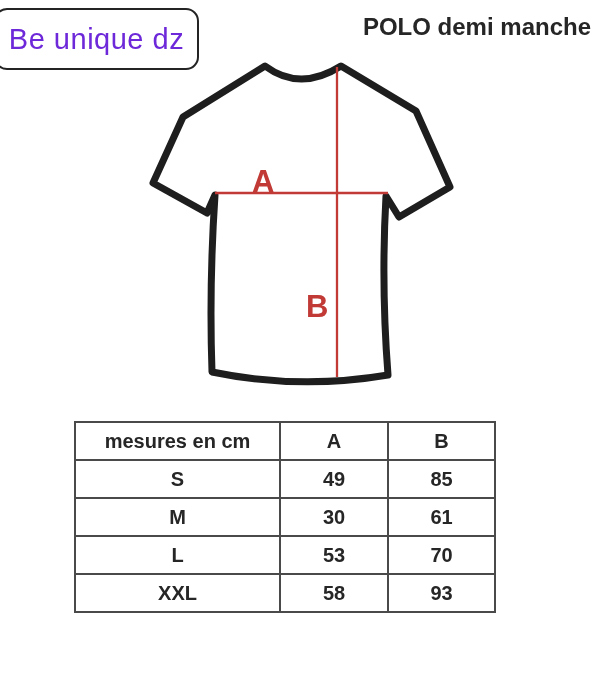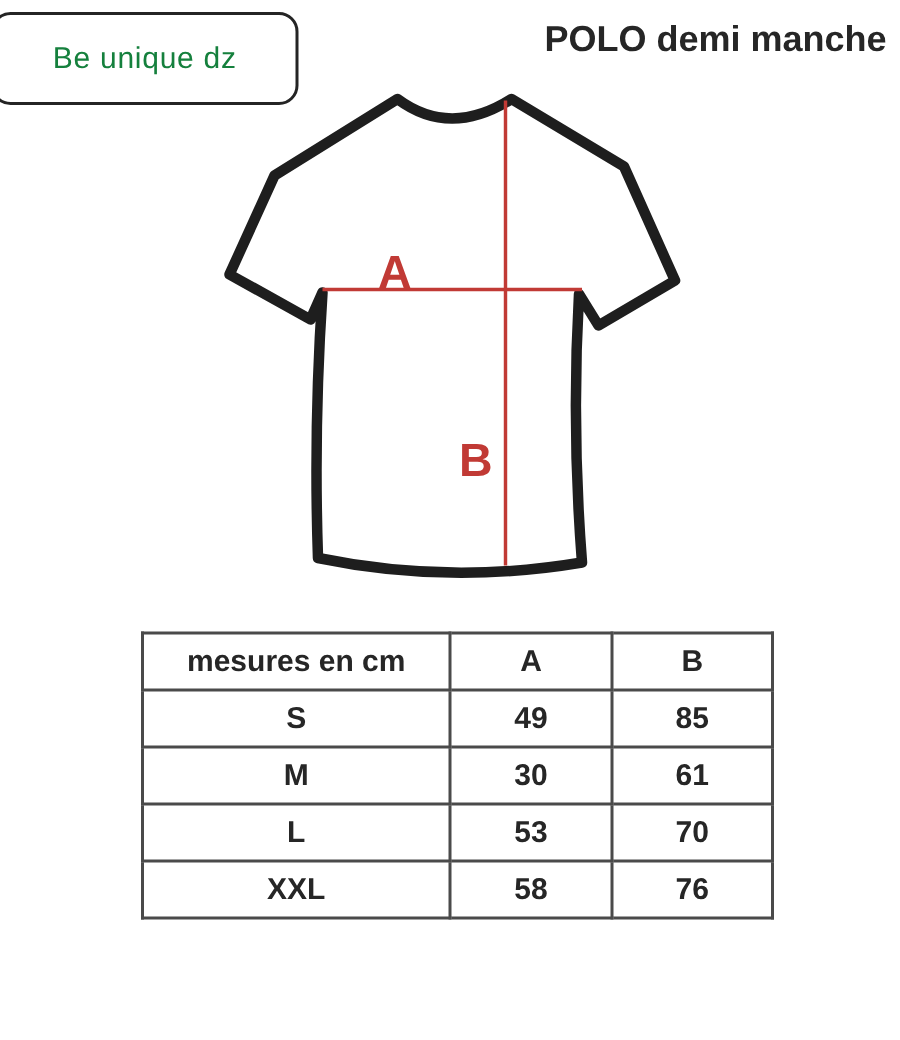--- a/index.html
+++ b/index.html
@@ -19,23 +19,23 @@
     height: 62px;
     border: 2.5px solid #242424;
     border-radius: 13px;
     background: #ffffff;
     display: flex;
     align-items: center;
     justify-content: center;
     box-sizing: border-box;
   }
   .brand-label {
-    font-size: 20px;
+    font-size: 29px;
     font-weight: 400;
-    color: #15803d;
+    color: #6d28d9;
     letter-spacing: 0.5px;
     white-space: nowrap;
   }
   .product-title {
     position: absolute;
     top: 13px;
     right: 9px;
     font-size: 24px;
     font-weight: 700;
     color: #262626;
@@ -46,21 +46,21 @@
     left: 0;
     top: 0;
   }
   .measure-label {
     font-family: "Liberation Sans", sans-serif;
     font-weight: 700;
     font-size: 31px;
   }
   .size-table {
     position: absolute;
-    left: 94px;
+    left: 74px;
     top: 421px;
     width: 420px;
     border-collapse: collapse;
     table-layout: fixed;
     background: #ffffff;
   }
   .size-table th, .size-table td {
     border: 2px solid #4a4a4a;
     height: 36px;
     text-align: center;
@@ -120,18 +120,18 @@
         <td>61</td>
       </tr>
       <tr>
         <td>L</td>
         <td>53</td>
         <td>70</td>
       </tr>
       <tr>
         <td>XXL</td>
         <td>58</td>
-        <td>76</td>
+        <td>93</td>
       </tr>
     </tbody>
   </table>
 
 </div>
 
 </body></html>

